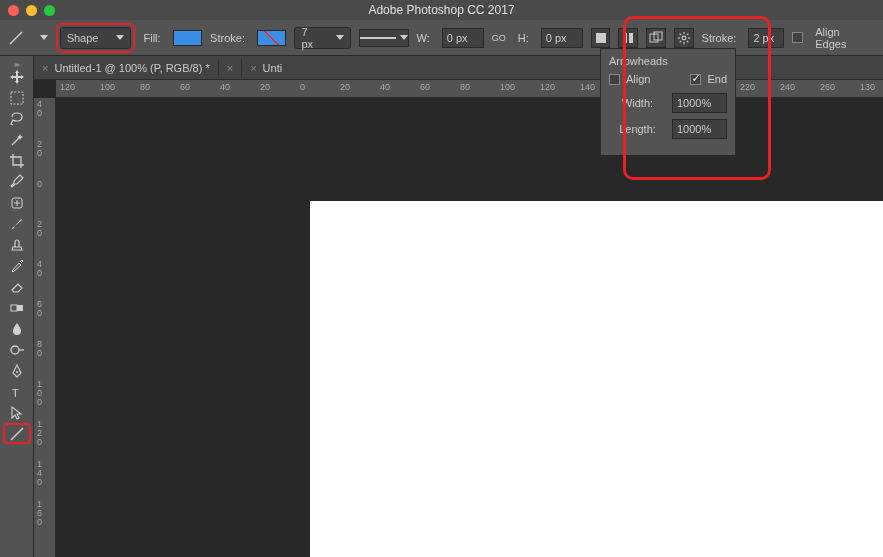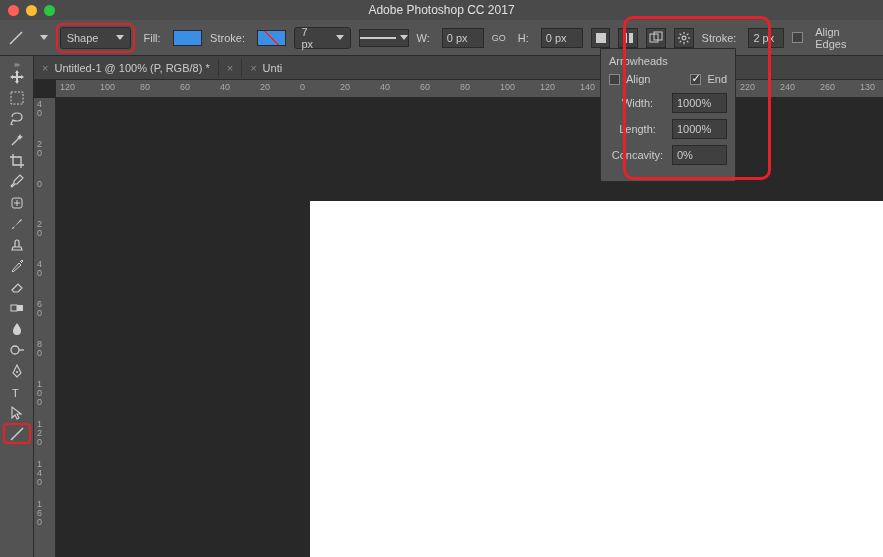--- a/index.html
+++ b/index.html
@@ -307,19 +307,15 @@
     <span>End</span>
   </div>
   <div class="frow">
     <span class="lbl">Width:</span>
     <input class="inp" value="1000%" style="">
   </div>
   <div class="frow">
     <span class="lbl">Length:</span>
     <input class="inp" value="1000%" style="">
   </div>
-  <div class="frow">
-    <span class="lbl">Concavity:</span>
-    <input class="inp" value="0%" style="">
-  </div>
 </div>
 
 <div class="hl-area"></div>
 
 </body></html>

